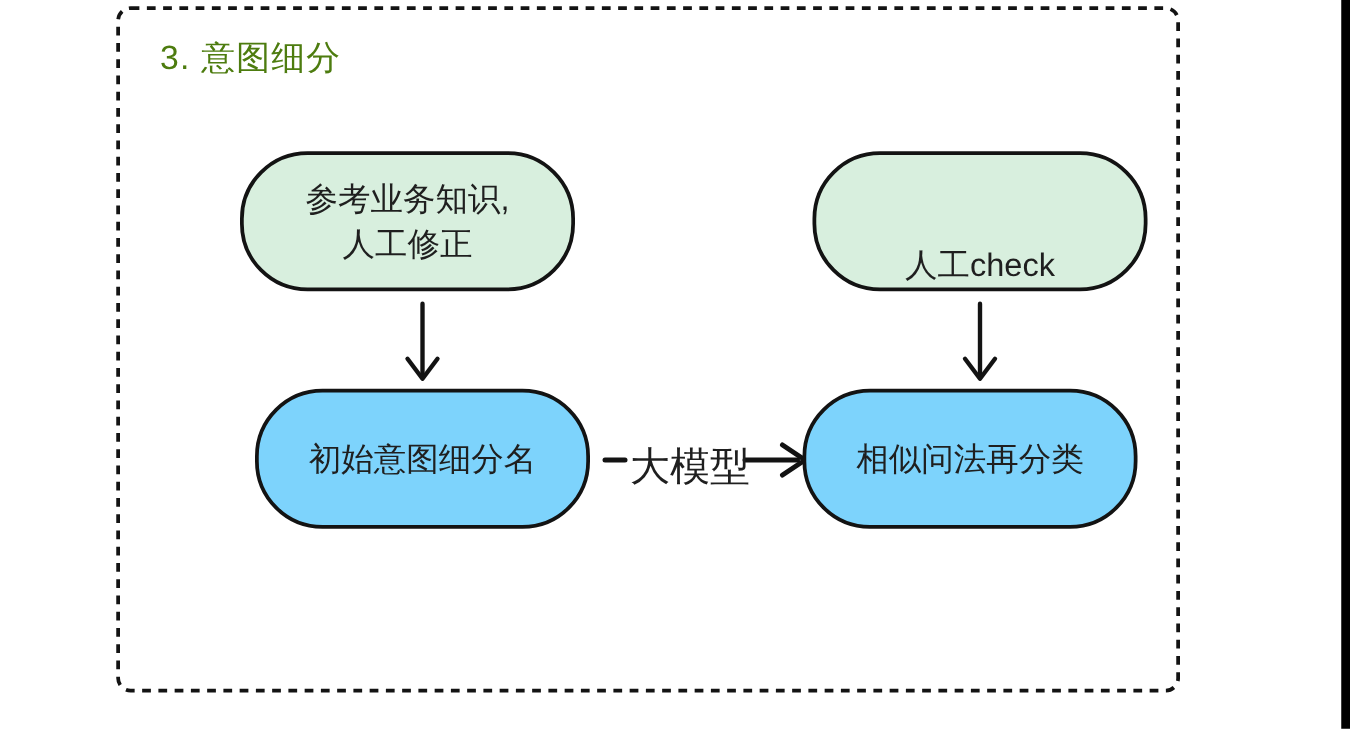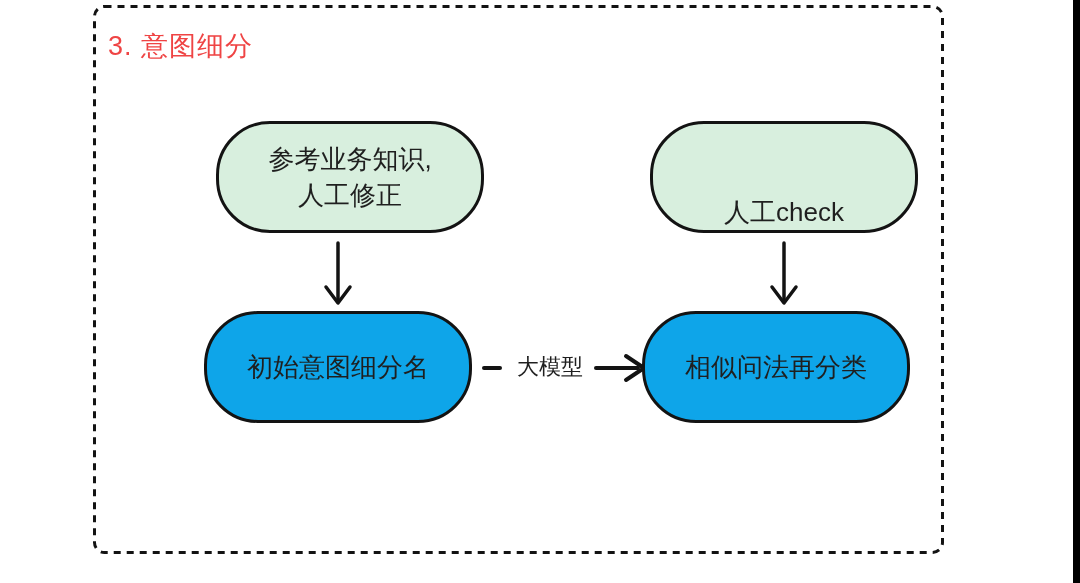--- a/index.html
+++ b/index.html
@@ -14,46 +14,46 @@
   .edge-strip {
     position: absolute; top: 0; right: 0;
     width: 7px; height: 583px;
     background: #000000;
   }
   svg.overlay {
     position: absolute; left: 0; top: 0;
     width: 1080px; height: 583px;
   }
   .title {
-    position: absolute; left: 108px; top: 28px;
-    font-size: 27px; color: #ef4444;
+    position: absolute; left: 128px; top: 28px;
+    font-size: 27px; color: #4d7c0f;
     letter-spacing: 1px;
   }
   .node {
     position: absolute;
     width: 268px; height: 112px;
     border: 3px solid #131313;
     border-radius: 54px;
     box-sizing: border-box;
     display: flex; align-items: center; justify-content: center;
     text-align: center;
     font-size: 26px; line-height: 36px;
     color: #1f1f1f;
     white-space: pre-line;
   }
   .node.green  { background: #d8efde; }
-  .node.purple { background: #0ea5e9; }
-  #node-ref     { left: 216px; top: 121px; }
+  .node.purple { background: #7dd3fc; }
+  #node-ref     { left: 192px; top: 121px; }
   #node-check   { left: 650px; top: 121px; align-items: flex-end; }
   #node-initial { left: 204px; top: 311px; }
   #node-similar { left: 642px; top: 311px; }
   .edge-label {
     position: absolute; left: 500px; top: 352px;
-    width: 100px; text-align: center;
-    font-size: 22px; color: #1f1f1f;
+    width: 100px; text-align: right;
+    font-size: 32px; color: #1f1f1f;
   }
 </style>
 </head>
 <body>
 
 <div class="edge-strip"></div>
 
 <svg class="overlay" viewBox="0 0 1080 583">
 
   <rect x="94.5" y="6.5" width="848" height="546" rx="10" fill="none" stroke="#131313" stroke-width="3" stroke-dasharray="7 6"></rect>

